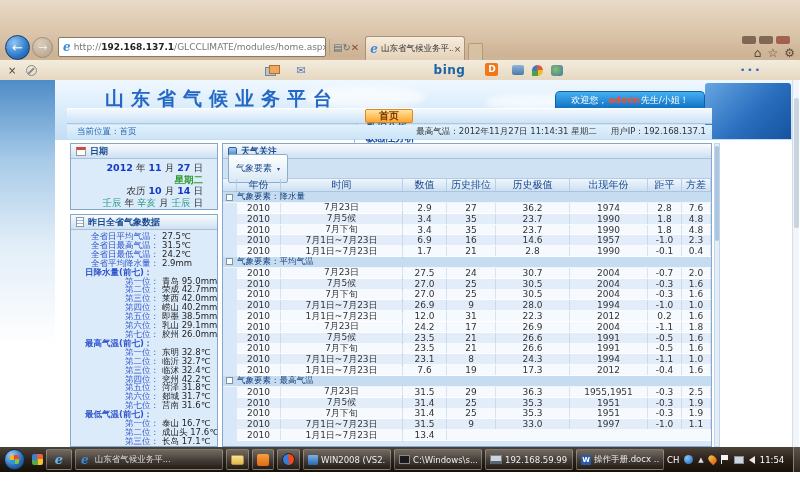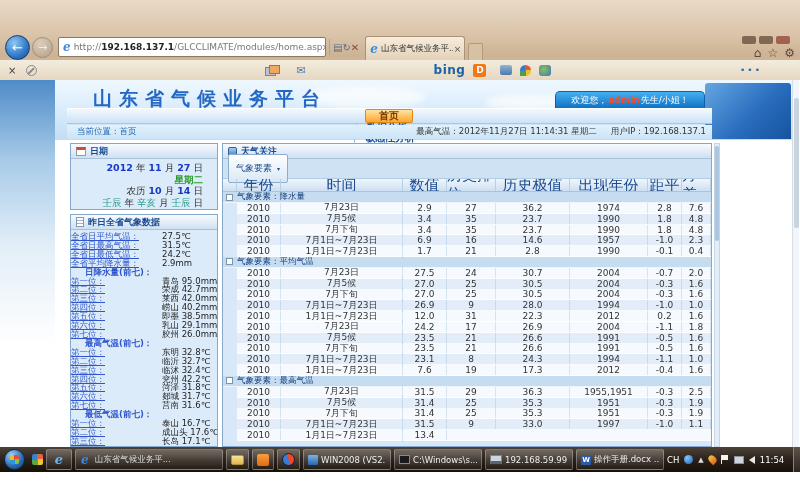--- a/index.html
+++ b/index.html
@@ -36,39 +36,39 @@
   .chrome-icons { position:absolute; top:46px; right:5px; display:flex; gap:6px; font-size:12px; color:#5a4c3c; }
   .toolbar2 { position:absolute; top:60px; left:0; width:800px; height:20px;
               background:linear-gradient(#f3ecdd,#e6d8c2); display:flex; align-items:center; font-size:10px; color:#555; }
   .tb2-x { margin-left:8px; font-size:10px; color:#444; }
   .slash-circle { width:11px; height:11px; border:1.5px solid #8a8a8a; border-radius:50%; margin-left:10px; position:relative; }
   .slash-circle::after { content:""; position:absolute; left:0; top:4px; width:8px; height:1.5px; background:#8a8a8a; transform:rotate(-45deg); }
   .cards-ic { position:relative; width:13px; height:10px; margin-left:228px; }
   .cards-ic::before { content:""; position:absolute; left:0; top:2px; width:9px; height:7px; background:#b8c4ce; border:1px solid #78868f; }
   .cards-ic::after { content:""; position:absolute; left:4px; top:0; width:9px; height:7px; background:#f0a860; border:1px solid #b07030; }
   .env-ic { margin-left:18px; color:#4a78b0; font-size:11px; }
-  .bing-wrap { margin-left:128px; display:flex; align-items:flex-end; gap:8px; }
+  .bing-wrap { margin-left:128px; display:flex; align-items:flex-start; gap:20px; }
   .bing-logo { color:#1a62a8; font-weight:bold; font-size:12px; letter-spacing:0.5px; }
   .d-box { width:13px; height:13px; background:#f07818; border-radius:2px; color:#fff; font-size:9px; font-weight:bold; text-align:center; line-height:13px; }
   .t2-cluster { display:flex; gap:8px; margin-left:14px; align-items:center; }
   .t2-ic1 { width:12px; height:10px; background:linear-gradient(#8fb4d8,#4a7aa8); border-radius:2px; }
   .t2-ic2 { width:11px; height:11px; background:conic-gradient(#e05a3a 25%,#e8c030 0 50%,#50a040 0 75%,#3a78c8 0); border-radius:50% 50% 50% 0; }
   .t2-ic3 { width:12px; height:11px; background:radial-gradient(circle at 40% 40%,#8ac060,#3a78b8); border-radius:3px; }
   .dots { margin-left:auto; margin-right:38px; color:#2a6ac0; font-size:9px; letter-spacing:2px; }
 
   
   .page { position:absolute; top:80px; left:0; width:800px; height:367px; background:#fff; overflow:hidden; }
   .left-strip { position:absolute; left:0; top:0; width:55px; height:367px;
                 background:linear-gradient(180deg,#4f8cc8 0%,#a8cbe8 22%,#e2eef8 45%,#ffffff 72%); }
   .banner { position:absolute; left:55px; top:0; width:740px; height:60px;
             background:linear-gradient(180deg,#f0f8ff 0%,#d4e9fa 60%,#c4ddf4 100%); overflow:visible; }
   .cloud { position:absolute; background:rgba(255,255,255,.65); border-radius:50%; filter:blur(3px); }
   .banner-blue { position:absolute; right:4px; top:3px; width:86px; height:56px;
                  background:linear-gradient(135deg,#66a6e2 0%,#2a6ebe 55%,#15539e 100%); border-radius:3px 3px 0 0; }
-  .site-title { position:absolute; left:38px; top:6px; font-size:19px; font-weight:bold; color:#2368c4; letter-spacing:7px; }
+  .site-title { position:absolute; left:50px; top:6px; font-size:19px; font-weight:bold; color:#2368c4; letter-spacing:7px; }
   .welcome { position:absolute; right:90px; top:11px; width:150px; height:17px;
              background:linear-gradient(#45b0ef,#1172c4); border:1px solid #0d60aa; border-bottom:none;
              border-radius:5px 5px 0 0; color:#fff; font-size:9px; display:flex; align-items:center; justify-content:center; white-space:nowrap; }
   .welcome .user { color:#ff4a2a; font-weight:bold; margin:0 1px; }
   .navbar { position:absolute; left:12px; top:28px; width:645px; height:16px;
             background:linear-gradient(#f2f9fe,#cde2f5); border-top:1px solid #fff; border-bottom:1px solid #aac8e2;
             display:flex; align-items:center; font-size:10px; font-weight:bold; color:#1a50a0;flex-direction:column; }
   .nav-home { background:linear-gradient(#ffe3a4,#ffa629); border:1px solid #df8a18; border-radius:2px;
               color:#7a3c00; padding:0 13px; margin:0 10px 0 9px; line-height:12px; }
   .nav-item { padding:0 10px; border-left:1px solid #a6c2da; line-height:10px; display:flex; align-items:center; gap:3px; }
@@ -89,31 +89,31 @@
   .panel-date { left:70px; top:63px; width:148px; height:67px; }
   .cal-body { padding:3px 14px 0 0; text-align:right; font-size:9.5px; line-height:11.5px; }
   .cal-num { color:#1538c8; font-weight:bold; }
   .cal-unit { color:#333; }
   .cal-week { color:#2a9a2a; font-weight:bold; }
   .cal-gz { color:#2a9a8a; }
 
   .panel-wx { left:70px; top:134px; width:148px; height:233px; }
   .wbody { padding-top:2px; font-size:8.5px; line-height:8.9px; white-space:nowrap; }
   .wrow { display:flex; }
-  .wlabel { width:88px; text-align:left; color:#2f55cc; flex:0 0 auto;text-decoration:underline; }
+  .wlabel { width:88px; text-align:right; color:#2f55cc; flex:0 0 auto; }
   .wval { padding-left:3px; color:#222; }
   .wsec { padding-left:14px; color:#2f55cc; font-weight:bold; }
 
   .panel-main { left:222px; top:63px; width:490px; height:304px; background:#fff; }
   .mtoolbar { height:20px; background:#cfe2f4; border-bottom:1px solid #b2cce4; display:flex; align-items:center; padding-left:5px; }
   .filter-btn { font-size:9px; color:#1a4a90; background:linear-gradient(#ffffff,#d9e8f5); border:1px solid #8aaed0;
                 border-radius:2px; padding:7px 7px; display:flex; align-items:center; gap:5px; }
   .tblwrap { background:#d8e8f8; height:269px; overflow:hidden; }
   .thead { display:flex; height:13px; background:linear-gradient(#f0f6fc,#cddff2); border-bottom:1px solid #a8c4de;
-           color:#1a4a90; font-size:15px; }
+           color:#1a4a90; font-size:10px; }
   .th { border-right:1px solid #b8d0e6; display:flex; align-items:center; justify-content:center; overflow:hidden; }
   .c0 { width:14px; } .c1,.d1 { width:44px; } .c2,.d2 { width:122px; } .c3,.d3 { width:44px; }
   .c4,.d4 { width:49px; } .c5,.d5 { width:74px; } .c6,.d6 { width:78px; } .c7,.d7 { width:34px; } .c8,.d8 { width:29px; }
   .grow { height:11px; background:#c6dcf0; display:flex; align-items:center; gap:4px; font-size:8.5px;
           color:#16407c; border-bottom:1px solid #eef5fc; padding-left:3px; }
   .cb { width:7px; height:7px; background:#fff; border:1px solid #7a94ae; flex:0 0 auto; }
   .drow { display:flex; height:10.8px; margin-left:14px; align-items:center; background:#f6fafe;
           border-bottom:1px solid rgba(255,255,255,.7); font-size:9px; }
   .drow.alt { background:#e2edf9; }
   .dcell { border-right:1px solid rgba(150,185,215,.35); text-align:center; color:#333; overflow:hidden; }

